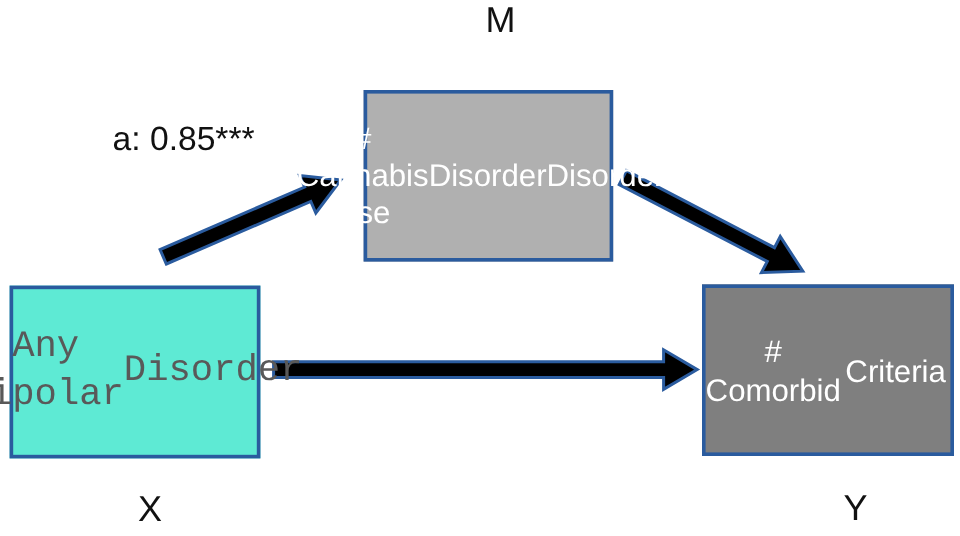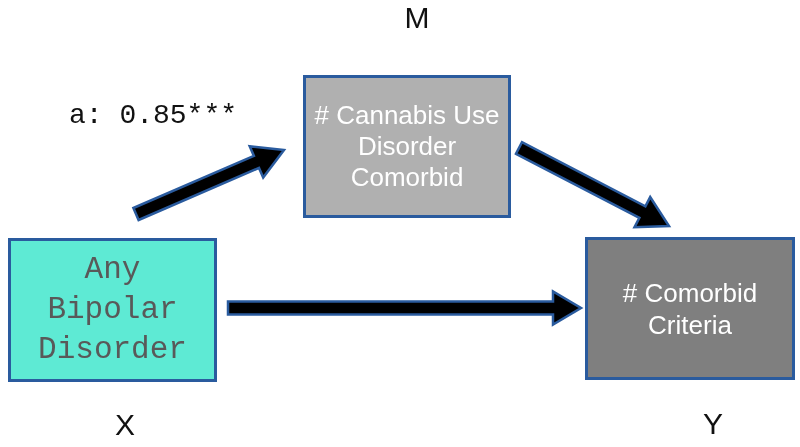--- a/index.html
+++ b/index.html
@@ -15,21 +15,20 @@
     position: absolute;
     left: 0; top: 0;
     width: 800px; height: 447px;
     pointer-events: none;
   }
   .node {
     position: absolute;
     box-sizing: border-box;
     border: 3px solid #2a5b9e;
     display: flex;
-    flex-direction: column;
     justify-content: center;
     align-items: center;
     text-align: center;
   }
   .node .line { width: 100%; }
   .node-x {
     left: 8px; top: 238px; width: 209px; height: 144px;
     font-size: 31px; line-height: 40px;
   }
   .node-m {
@@ -49,21 +48,20 @@
   }
   .var-m { left: 387px; top: 1px; }
   .var-x { left: 95px;  top: 408px; }
   .var-y { left: 683px; top: 407px; }
   .path-label {
     position: absolute;
     width: 170px;
     text-align: center;
     font-size: 28px;
     color: #111111;
-    font-family: Liberation Mono, monospace;
   }
   .path-a { left: 68px;  top: 100px; }
   .path-b { left: 597px; top: 101px; }
   .path-c { left: 312px; top: 343px; }
 </style>
 </head>
 <body>
 
 <div class="canvas">
 
@@ -74,21 +72,21 @@
   </svg>
 
   <div class="var-label var-m">M</div>
 
   <div class="path-label path-a">a: 0.85***</div>
 
 
   <div class="node node-m" style="background-color: rgb(176, 176, 176); color: rgb(255, 255, 255);">
     <div class="line"># Cannabis Use</div>
     <div class="line">Disorder</div>
-    <div class="line">Comorbid</div>
+    <div class="line">Disorders</div>
   </div>
 
   <div class="node node-x" style="background-color: #5eead4; color: rgb(89, 89, 89); font-family: Liberation Mono, monospace;">
     <div class="line">Any Bipolar</div>
     <div class="line">Disorder</div>
   </div>
 
   <div class="node node-y" style="background-color: rgb(127, 127, 127); color: rgb(255, 255, 255);">
     <div class="line"># Comorbid</div>
     <div class="line">Criteria</div>

